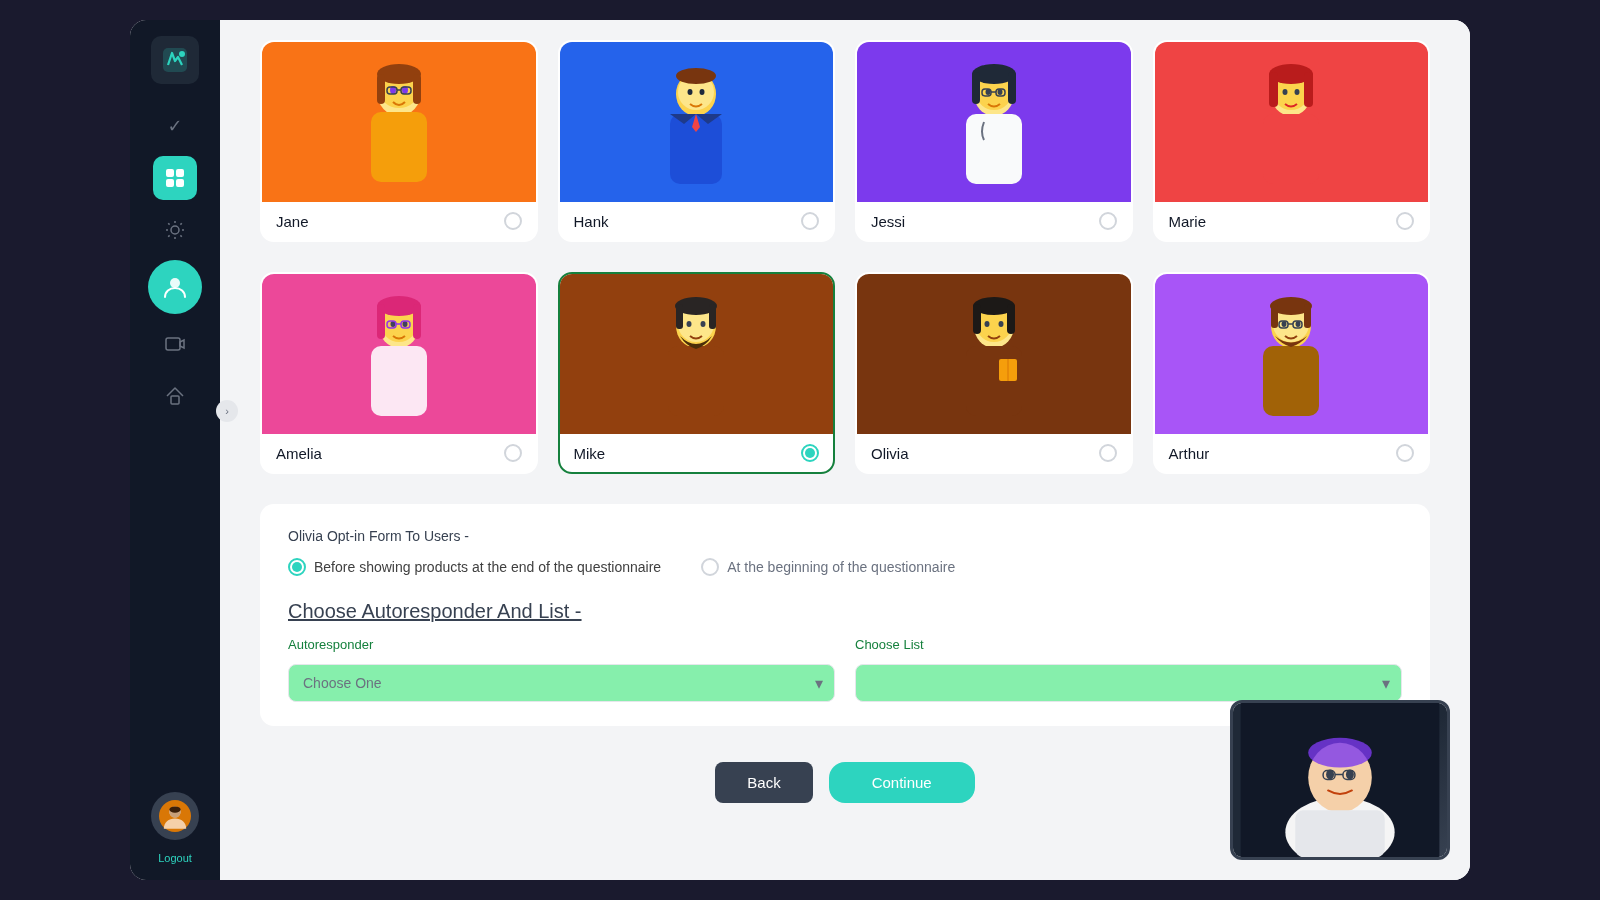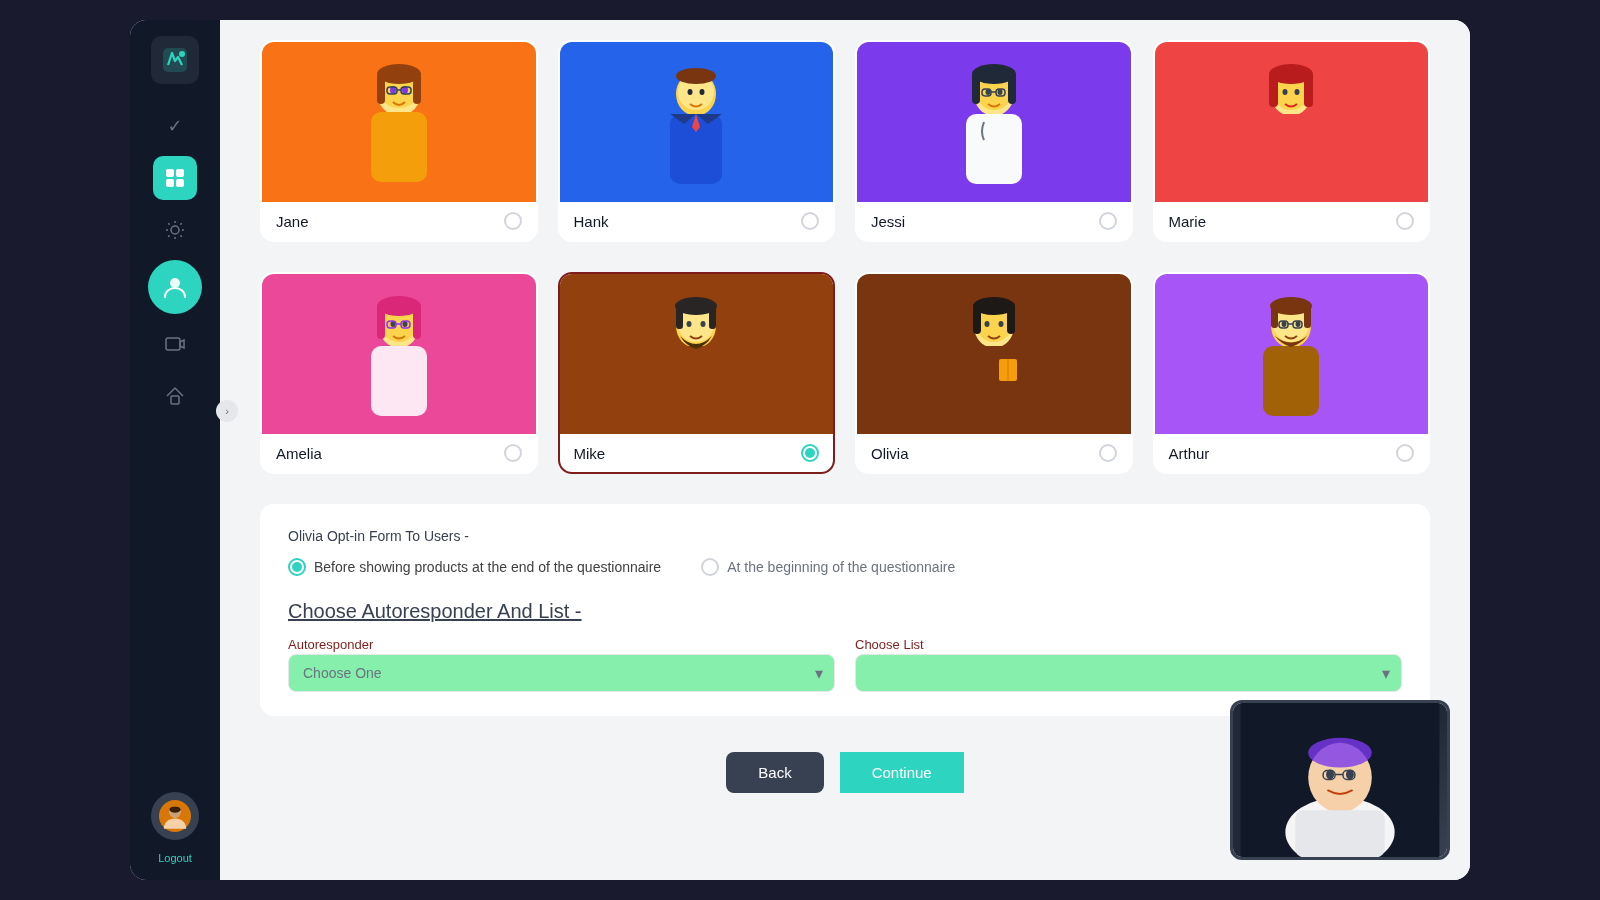--- a/index.html
+++ b/index.html
@@ -106,21 +106,21 @@
     }
     .avatar-card {
       background: #fff;
       border-radius: 14px;
       overflow: hidden;
       border: 2px solid transparent;
       cursor: pointer;
       position: relative;
     }
     .avatar-card.selected {
-      border: 2px solid #7f1d1d;
+      border: 2px solid #15803d;
     }
     .avatar-card-img {
       width: 100%;
       height: 160px;
       display: flex;
       align-items: center;
       justify-content: center;
       font-size: 60px;
     }
     .avatar-card-footer {
@@ -261,22 +261,22 @@
       margin-bottom: 14px;
       text-decoration: underline;
     }
     .form-row {
       display: grid;
       grid-template-columns: 1fr 1fr;
       gap: 20px;
     }
     .form-group label {
       font-size: 13px;
-      color: #7f1d1d;
-      margin-bottom: 2px;
+      color: #15803d;
+      margin-bottom: 12px;
       display: block;
     }
     .form-select {
       width: 100%;
       padding: 10px 14px;
       border: 1px solid #e5e7eb;
       border-radius: 8px;
       font-size: 14px;
       color: #6b7280;
       background: #86efac;
@@ -311,25 +311,25 @@
       padding: 12px 32px;
       background: #374151;
       color: #fff;
       border: none;
       border-radius: 8px;
       font-size: 15px;
       font-weight: 500;
       cursor: pointer;
     }
     .btn-continue {
-      padding: 12px 32px;
+      padding: 12px 43px;
       background: #2dd4bf;
       color: #fff;
       border: none;
-      border-radius: 0;
+      border-radius: 16px;
       font-size: 15px;
       font-weight: 500;
       cursor: pointer;
     }
     
     .webcam-overlay {
       position: absolute;
       bottom: 20px;
       right: 20px;
       width: 220px;

